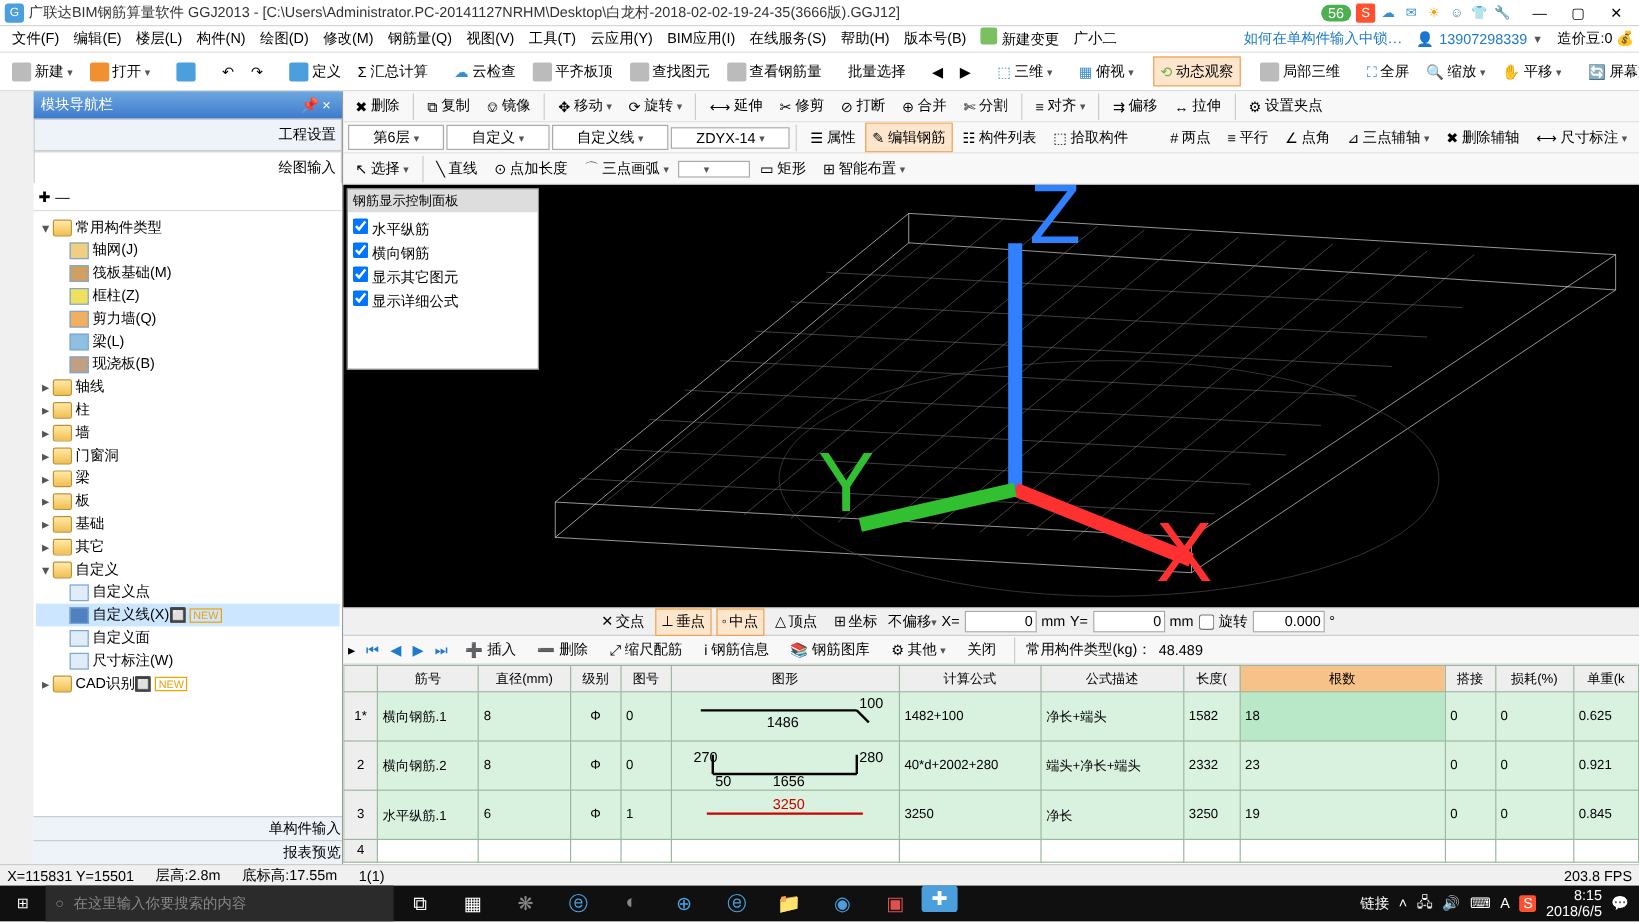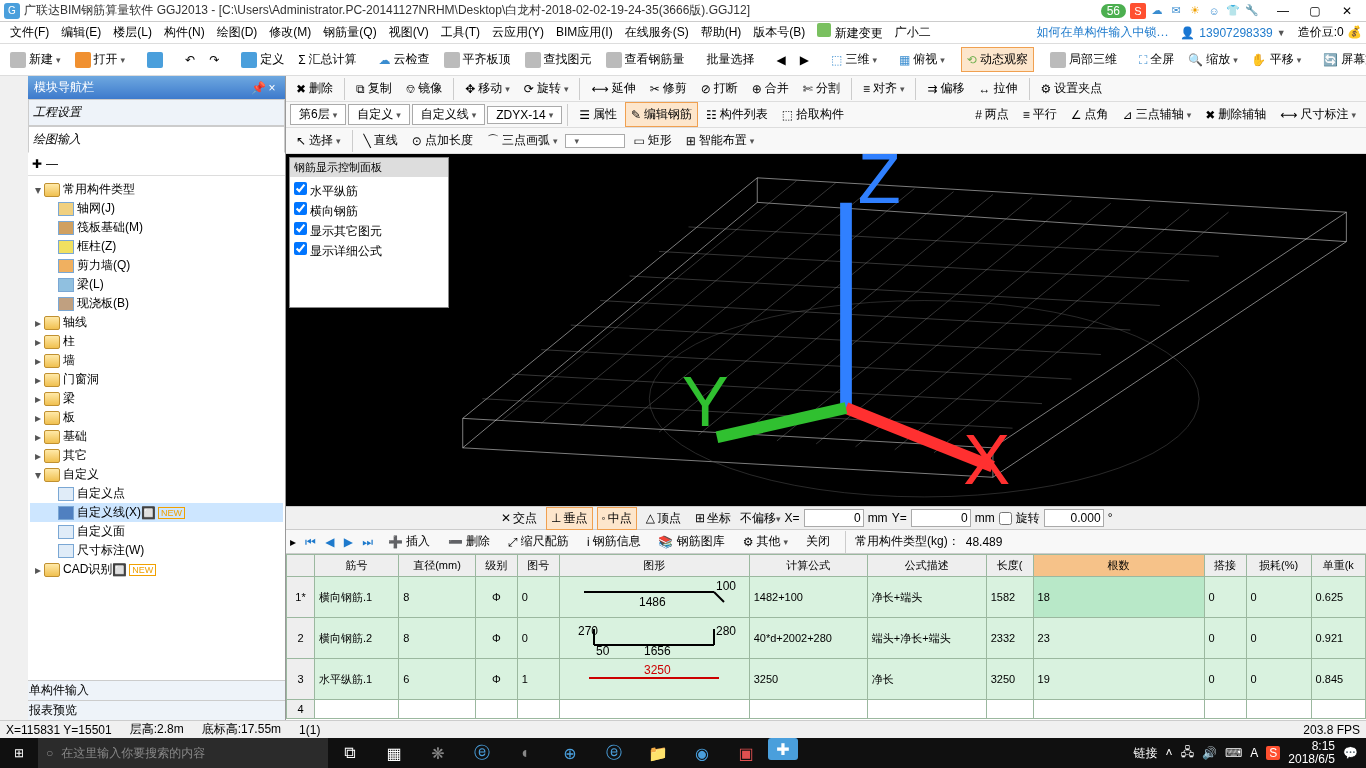--- a/index.html
+++ b/index.html
@@ -23,37 +23,37 @@
 .tbtn{display:flex;align-items:center;gap:3px;padding:3px 5px;cursor:pointer;border:1px solid transparent;white-space:nowrap;}
 .tbtn .ic{width:16px;height:16px;display:inline-block;}
 .tbtn.active{border:1px solid #f0a050;background:#fde6cc;}
 .sep{width:1px;height:22px;background:#ccc;margin:0 3px;}
 .dd{font-size:9px;color:#555;}
 .main{display:flex;height:calc(100% - 22px - 22px - 32px - 18px - 30px);}
 .sidebar{width:258px;background:#fff;border-right:1px solid #999;display:flex;flex-direction:column;margin-left:28px;}
 .sb-title{background:linear-gradient(#6ea8e0,#3d7acc);color:#fff;padding:3px 6px;display:flex;align-items:center;}
 .sb-title .t{flex:1;}
 .sb-title .pin,.sb-title .x{width:14px;text-align:center;cursor:pointer;}
-.sb-tab{padding:4px;text-align:left;background:#eef3f9;border:1px solid #ccc;cursor:pointer;font-style:italic;}
+.sb-tab{padding:4px;text-align:right;background:#eef3f9;border:1px solid #ccc;cursor:pointer;}
 .sb-tab.active{background:#fff;border-bottom:1px solid #fff;}
 .sb-tools{padding:4px;border-bottom:1px solid #ddd;display:flex;gap:4px;}
 .sb-tools span{cursor:pointer;}
 .tree{flex:1;overflow:auto;padding:4px 2px;}
 .tree .node{display:flex;align-items:center;padding:1px 2px;cursor:pointer;white-space:nowrap;}
 .tree .node .tw{width:12px;text-align:center;color:#555;}
 .tree .node .fi{width:16px;height:14px;margin-right:3px;display:inline-block;}
 .tree .fi.folder{background:linear-gradient(#ffe9a8,#f0c050);border:1px solid #c09030;border-radius:2px;}
 .tree .fi.file{background:#e0ecf8;border:1px solid #7aa7d4;}
 .tree .node.sel{background:#cde6ff;}
 .tree .new{color:#f0a000;font-size:9px;border:1px solid #f0a000;padding:0 2px;margin-left:2px;}
 .tree .i2{padding-left:28px;}
-.sb-bottom .btab{padding:1px;text-align:left;background:#eef3f9;border-top:1px solid #ccc;cursor:pointer;}
+.sb-bottom .btab{padding:1px;text-align:right;background:#eef3f9;border-top:1px solid #ccc;cursor:pointer;}
 .workarea{flex:1;display:flex;flex-direction:column;overflow:hidden;}
 .wbar{height:26px;background:#f8f8f8;border-bottom:1px solid #ddd;display:flex;align-items:center;padding:0 4px;gap:2px;overflow:hidden;white-space:nowrap;}
-.wbar .sel{border:1px solid #aaa;padding:1px 8px;background:#fff;display:flex;align-items:center;gap:3px;}
+.wbar .sel{border:1px solid #aaa;padding:1px 20px;background:#fff;display:flex;align-items:center;gap:3px;}
 .viewport{flex:1;background:#000;position:relative;overflow:hidden;}
 .viewport svg{width:100%;height:100%;}
 .ctrl-panel{position:absolute;left:3px;top:3px;width:160px;background:#f4f4f4;border:1px solid #888;}
 .ctrl-panel .cp-title{background:#ddd;padding:2px 4px;font-size:11px;}
 .ctrl-panel .cp-body{padding:4px;background:#fff;height:130px;}
 .ctrl-panel label{display:block;font-size:11px;padding:1px 0;}
 .ctrl-panel input{margin-right:3px;}
 .axis-gizmo{position:absolute;left:20px;bottom:10px;width:60px;height:60px;}
 .snapbar{height:24px;background:#f0f0f0;border-top:1px solid #ccc;border-bottom:1px solid #ccc;display:flex;align-items:center;justify-content:flex-start;padding:0 4px;gap:4px;padding-left:210px;}
 .snapbar .sbtn{display:flex;align-items:center;gap:2px;padding:2px 4px;cursor:pointer;border:1px solid transparent;}

